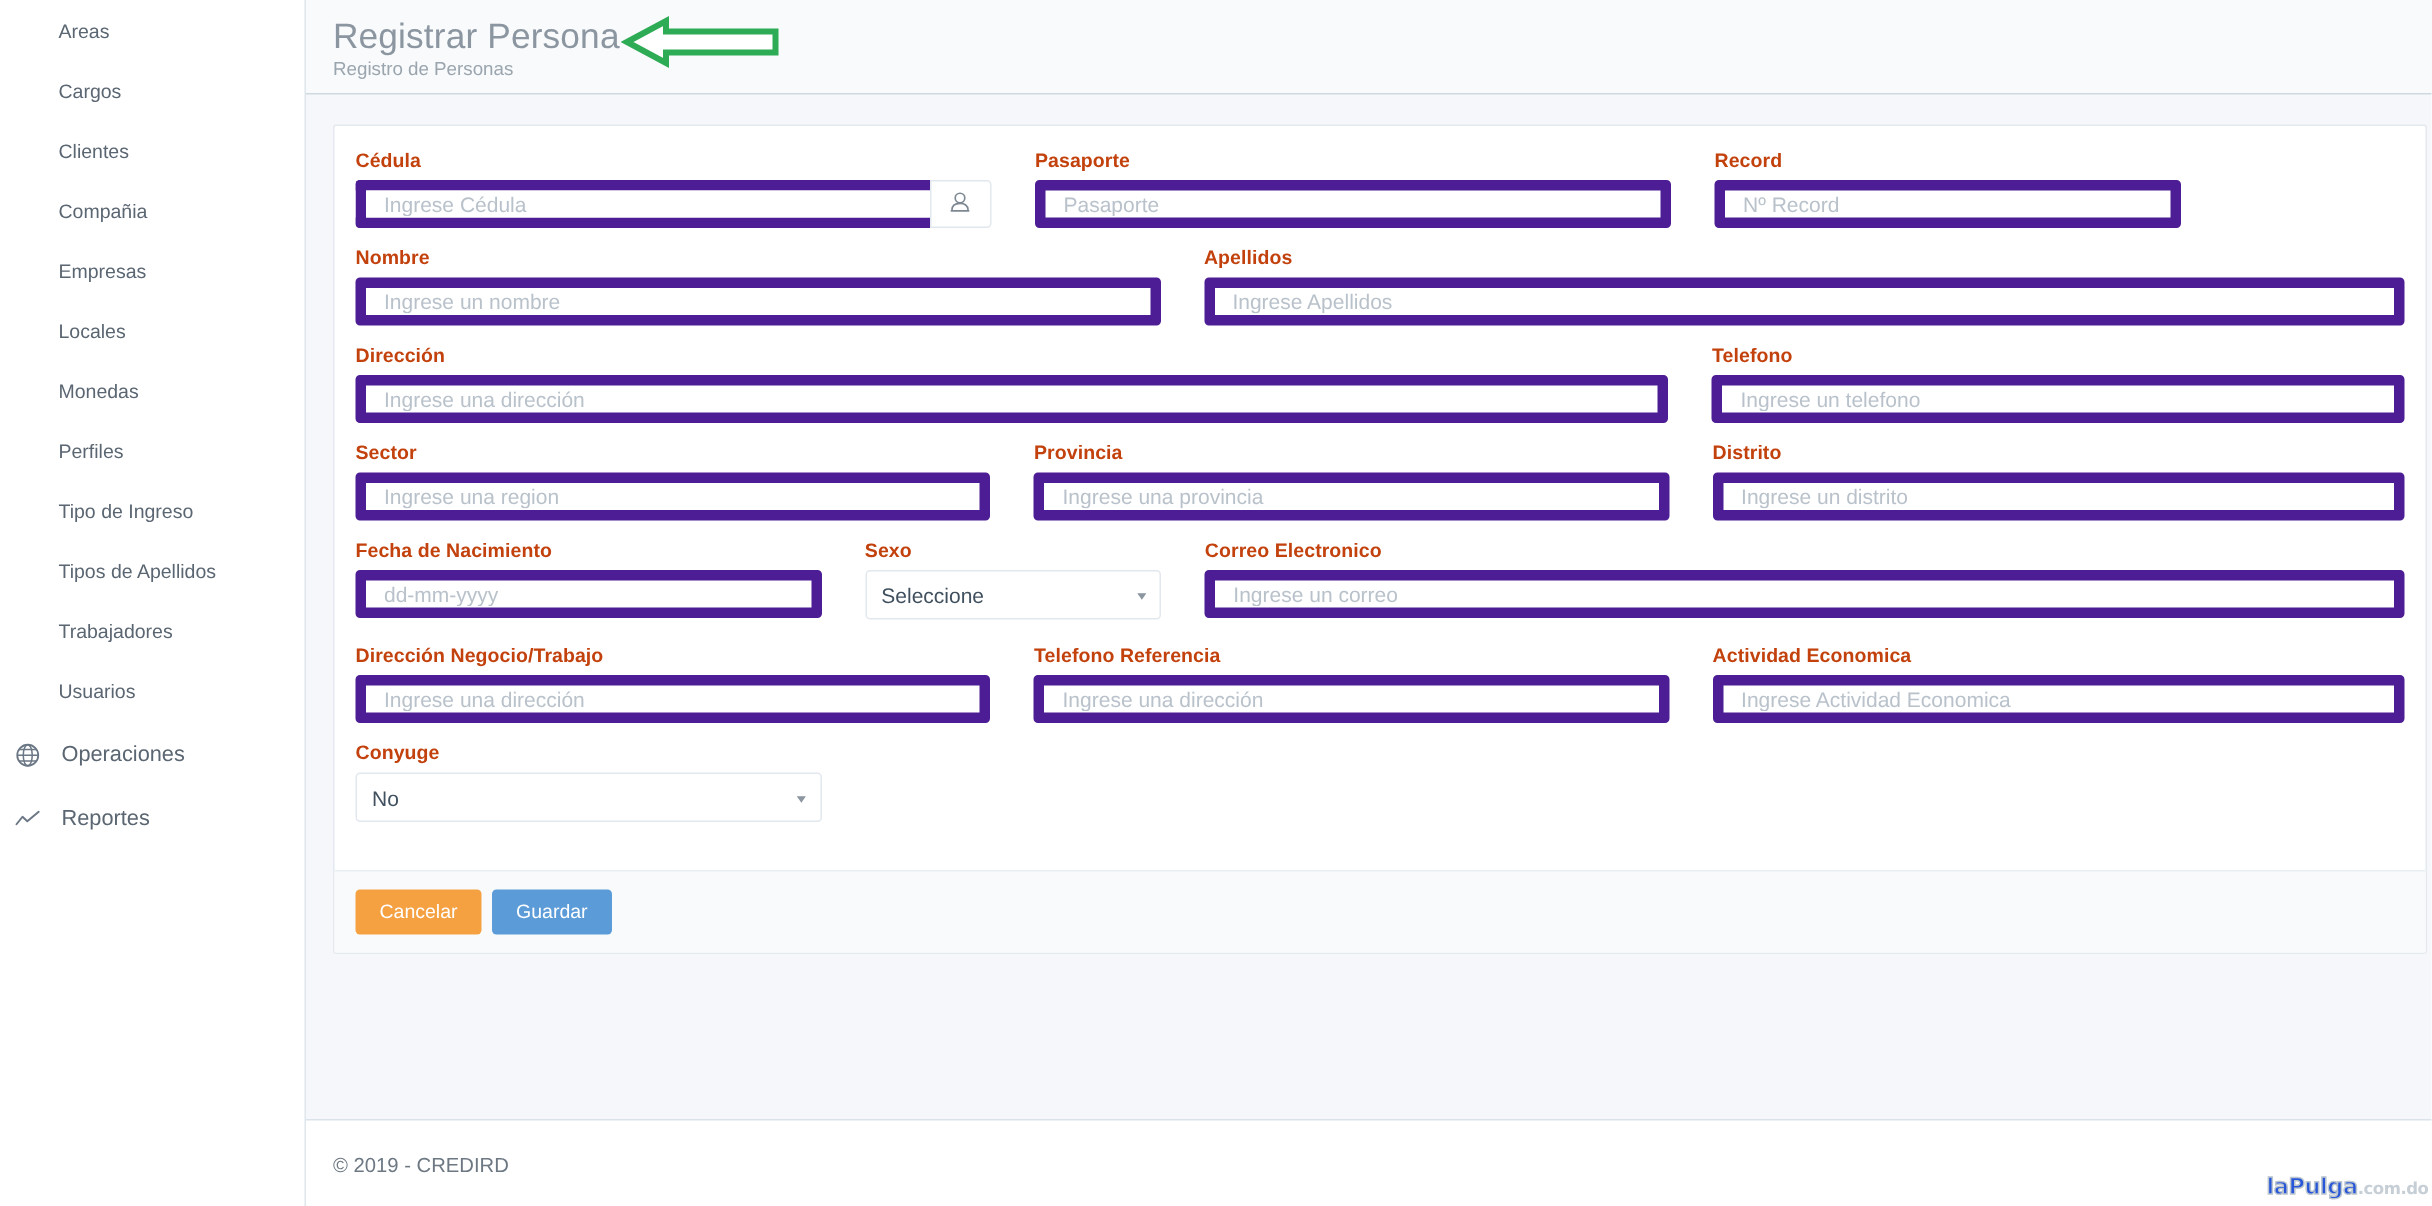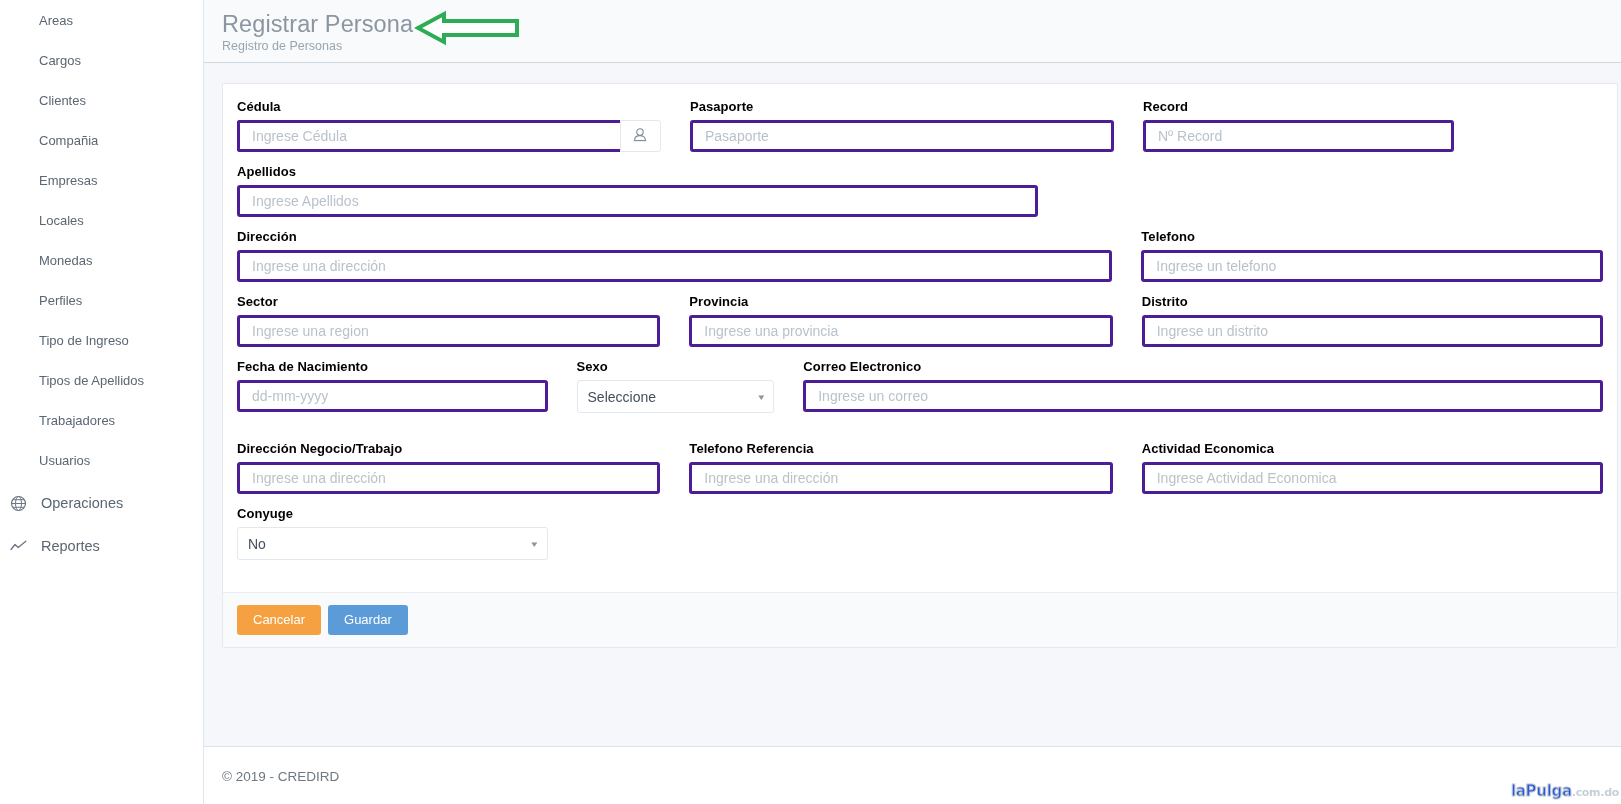--- a/index.html
+++ b/index.html
@@ -107,28 +107,28 @@
     position: relative;
   }
   #form-body { padding: 15px 14px 12px 14px; }
 
   .row { display: flex; margin-bottom: 5px; }
   .fgroup { margin-bottom: 0; }
   .flabel {
     display: block;
     font-size: 13px;
     font-weight: bold;
-    color: #000000;
+    color: #c2410c;
     margin-bottom: 6px;
     letter-spacing: 0.05px;
   }
   .fctl {
     width: 100%;
     height: 32px;
-    border: 3px solid #4c1d95;
+    border: 7px solid #4c1d95;
     border-radius: 3px;
     background: #ffffff;
     font-size: 14px;
     font-family: "Liberation Sans", sans-serif;
     color: #4a545e;
     padding: 0 12px;
     outline: none;
   }
   .fctl::placeholder { color: #b9c2cb; }
   .sel {
@@ -318,20 +318,24 @@
               <label class="flabel">Pasaporte</label>
               <input class="fctl" type="text" placeholder="Pasaporte" style="">
             </div>
             <div class="fgroup" style="width:311px;">
               <label class="flabel">Record</label>
               <input class="fctl" type="text" placeholder="Nº Record" style="">
             </div>
           </div>
 
           <div class="row" style="margin-top:12px;">
+            <div class="fgroup" style="width:537px; margin-right:29px;">
+              <label class="flabel">Nombre</label>
+              <input class="fctl" type="text" placeholder="Ingrese un nombre" style="">
+            </div>
             <div class="fgroup" style="width:801px;">
               <label class="flabel">Apellidos</label>
               <input class="fctl" type="text" placeholder="Ingrese Apellidos" style="">
             </div>
           </div>
 
           <div class="row" style="margin-top:12px;">
             <div class="fgroup" style="width:876px; margin-right:29px;">
               <label class="flabel">Dirección</label>
               <input class="fctl" type="text" placeholder="Ingrese una dirección" style="">
@@ -368,21 +372,21 @@
                 <span>Seleccione</span>
                 <span class="caret">▾</span>
               </div>
             </div>
             <div class="fgroup" style="width:801px;">
               <label class="flabel">Correo Electronico</label>
               <input class="fctl" type="text" placeholder="Ingrese un correo" style="">
             </div>
           </div>
 
-          <div class="row" style="margin-top:28px;justify-content:space-between;">
+          <div class="row" style="margin-top:16px;justify-content:space-between;">
             <div class="fgroup" style="width:424px; margin-right:29px;">
               <label class="flabel">Dirección Negocio/Trabajo</label>
               <input class="fctl" type="text" placeholder="Ingrese una dirección" style="">
             </div>
             <div class="fgroup" style="width:424px; margin-right:29px;">
               <label class="flabel">Telefono Referencia</label>
               <input class="fctl" type="text" placeholder="Ingrese una dirección" style="">
             </div>
             <div class="fgroup" style="width:462px;">
               <label class="flabel">Actividad Economica</label>

